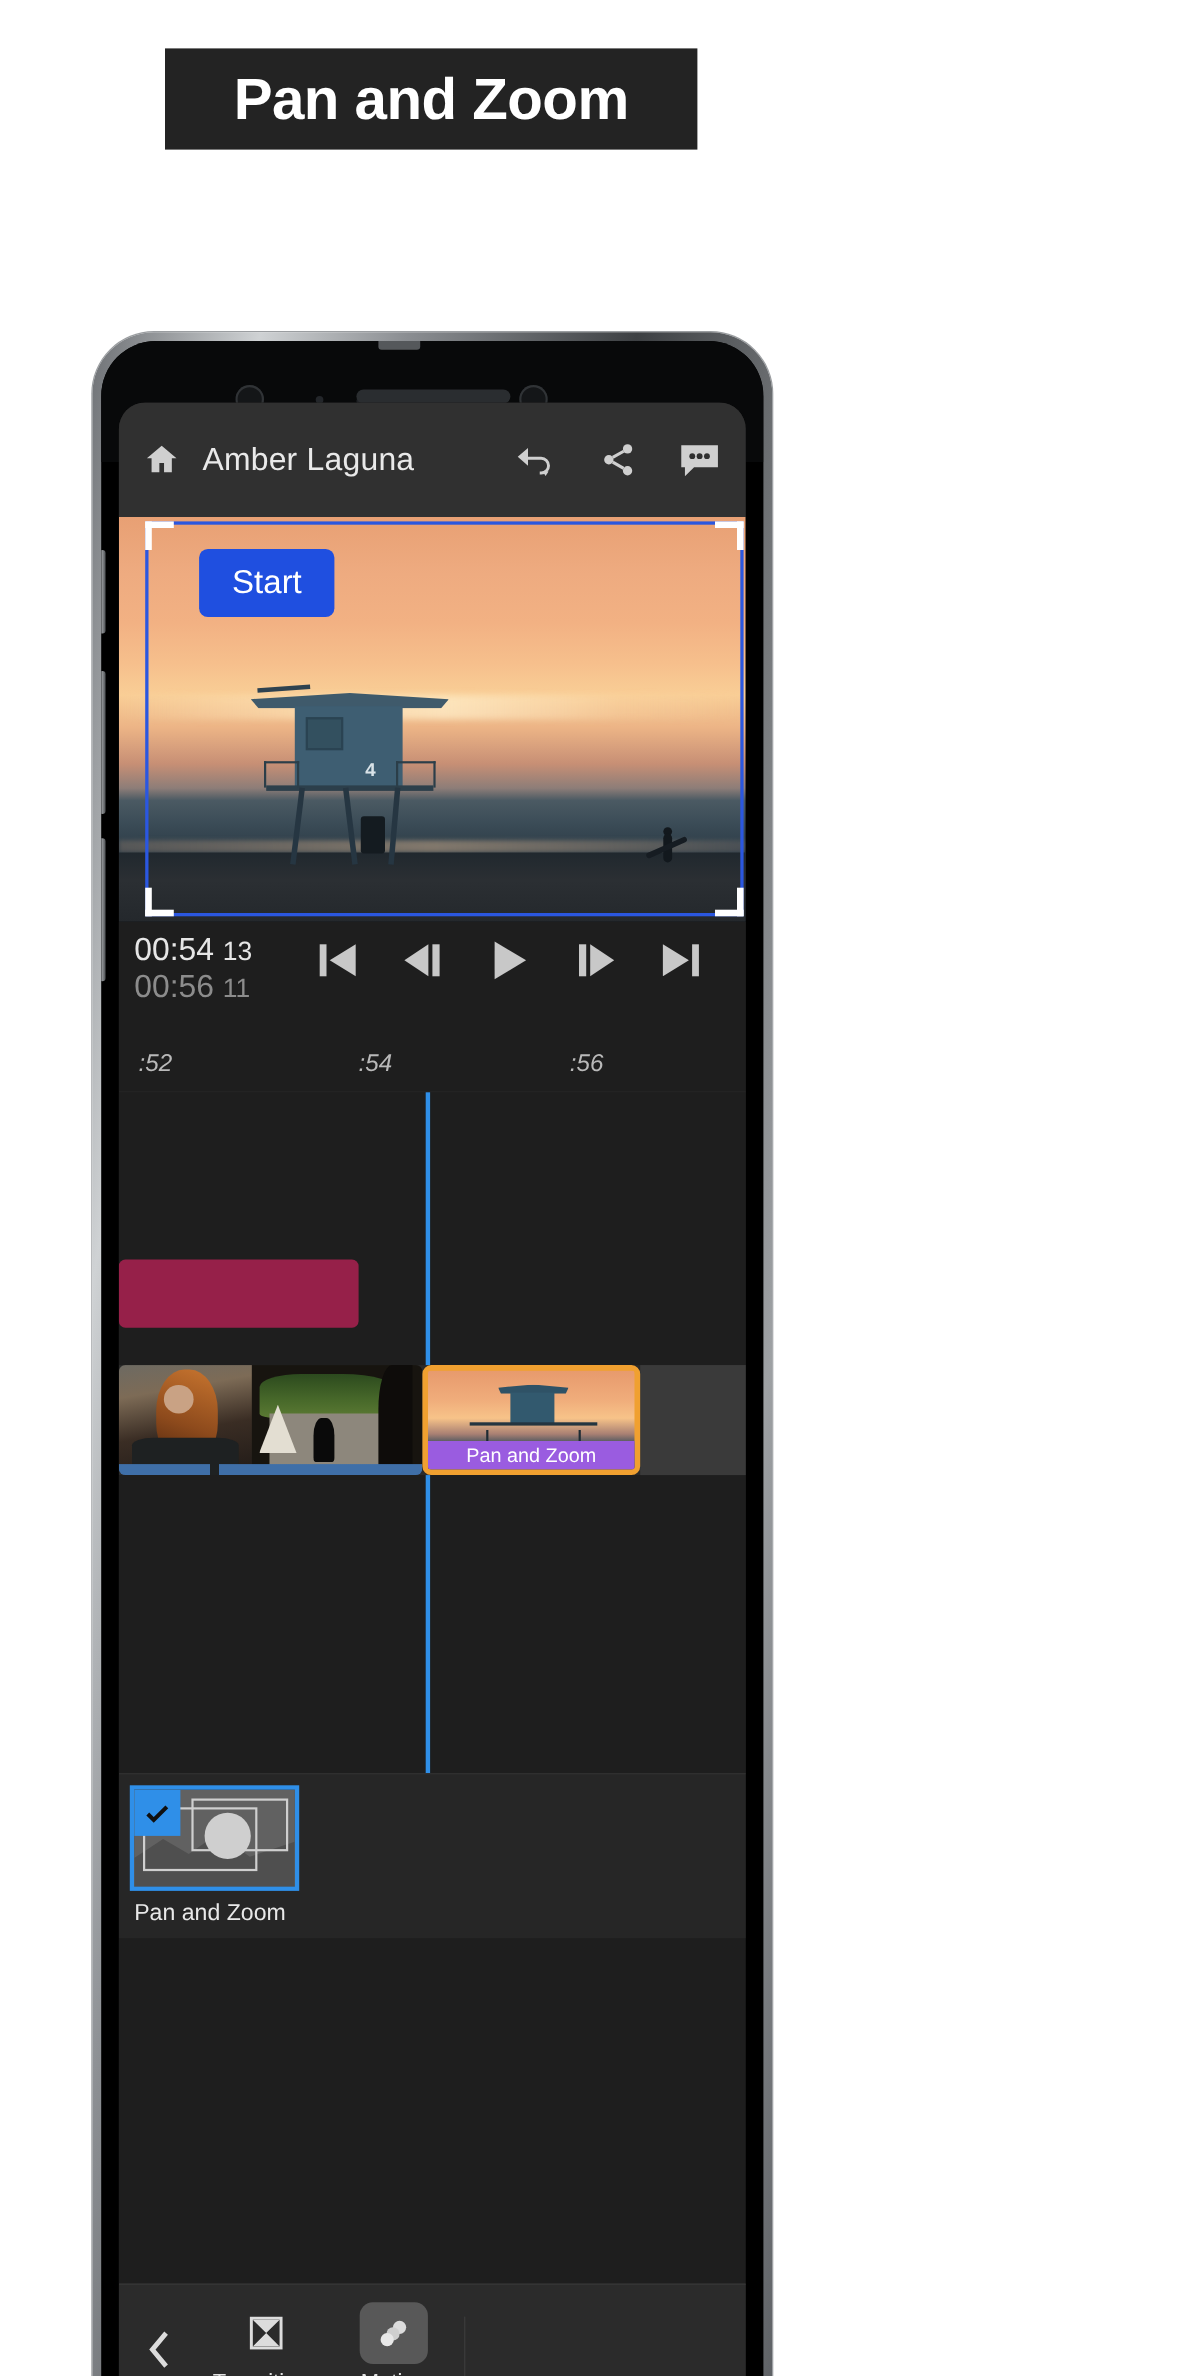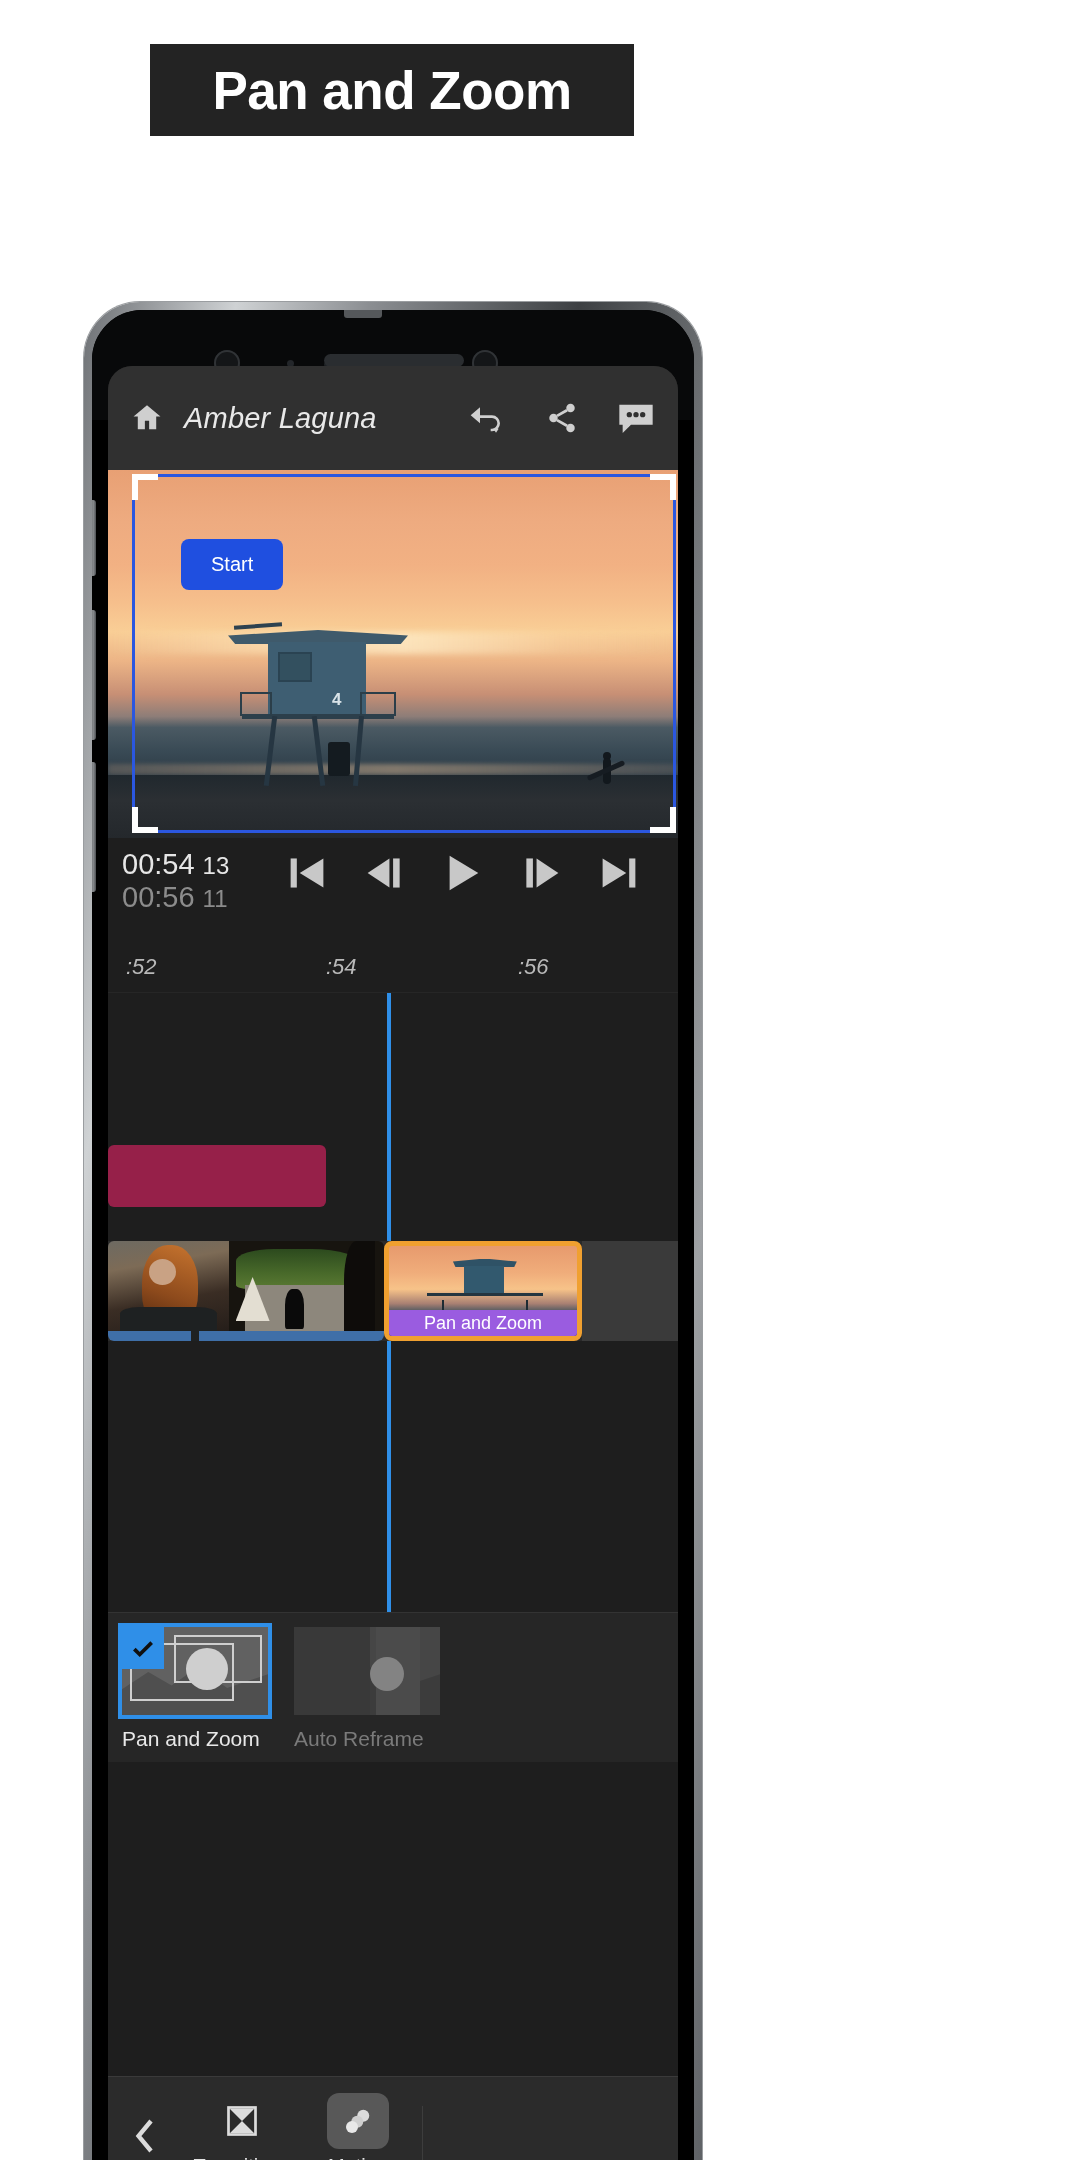--- a/index.html
+++ b/index.html
@@ -71,21 +71,21 @@
     position:absolute; left:252px; top:-4px; width:38px; height:12px; background:#55585b; border-radius:0 0 3px 3px;
   }
 
   
   .app {
     position: absolute; left: 16px; top: 56px; right: 16px; bottom: 0;
     background: #1e1e1e; border-radius: 24px 24px 18px 18px; overflow: hidden;
   }
   .appbar {
     height: 104px; background: #303030;
-    display: flex; align-items: center; padding: 0 22px; font-style: italic;
+    display: flex; align-items: center; padding: 0 22px;
   }
   .appbar-title { color: #e9e9e9; font-size: 29px; margin-left: 20px; letter-spacing: .2px; }
   .appbar-actions { margin-left: auto; display: flex; align-items: center; gap: 36px; }
   .icn { display: inline-flex; align-items: center; justify-content: center; }
 
   
   .preview {
     position: relative; height: 368px; background: #000; overflow: hidden;
   }
   .sky {
@@ -127,21 +127,21 @@
   .surfer .board{position:absolute;left:-14px;top:16px;width:40px;height:5px;background:#161c22;border-radius:3px;transform:rotate(-24deg);}
 
   .crop-frame{position:absolute;left:24px;top:4px;right:2px;bottom:5px;border:3px solid #2b57e0;}
   .handle{position:absolute;width:26px;height:26px;border:6px solid #ffffff;}
   .h-tl{left:-3px;top:-3px;border-right:none;border-bottom:none;}
   .h-tr{right:-3px;top:-3px;border-left:none;border-bottom:none;}
   .h-bl{left:-3px;bottom:-3px;border-right:none;border-top:none;}
   .h-br{right:-3px;bottom:-3px;border-left:none;border-top:none;}
   .badge-start{
     position:absolute;left:46px;top:22px;background:#1f4fe0;color:#fff;
-    font-size:20px;padding:14px 30px;border-radius:8px;margin-top:40px;
+    font-size:30px;padding:14px 30px;border-radius:8px;
   }
   .end-box{position:absolute;left:352px;top:186px;right:-4px;bottom:-6px;border:3px solid #ffffff;}
   .badge-end{
     position:absolute;left:12px;top:14px;background:#efefef;color:#242424;
     font-size:25px;padding:14px 32px;border-radius:6px;
   }
 
   
   .transport{position:relative;height:112px;background:#1e1e1e;}
   .tc{position:absolute;left:14px;top:10px;}
@@ -412,30 +412,20 @@
               <div class="fx-rect fx-r1"></div>
                 <div class="fx-rect fx-r2"></div>
               <div class="fx-check">
                 <svg width="26" height="26" viewBox="0 0 24 24">
                     <path fill="none" stroke="#101010" stroke-width="3.4" d="M4 13l5 5 11-11"></path>
                   </svg>
               </div>
             </div>
             <div class="fx-label">Pan and Zoom</div>
           </div>
-          <div class="fx-item dim" style="left:186px">
-            <div class="fx-thumb">
-              <div class="fx-mount"></div>
-                <div class="fx-hill"></div>
-              <div class="fx-split"></div>
-                <div class="fx-split2"></div>
-              <div class="fx-sun" style="left:52%;top:34%;width:34px;height:34px"></div>
-            </div>
-            <div class="fx-label">Auto Reframe</div>
-          </div>
         </div>
 
         <div class="bnav">
           <div class="bnav-back">
             <svg width="30" height="40" viewBox="0 0 16 24">
                 <path fill="none" stroke="#dcdcdc" stroke-width="2.6" d="M11 3 3.5 12 11 21"></path>
               </svg>
           </div>
           <div class="bnav-item">
             <div class="ico-wrap">

